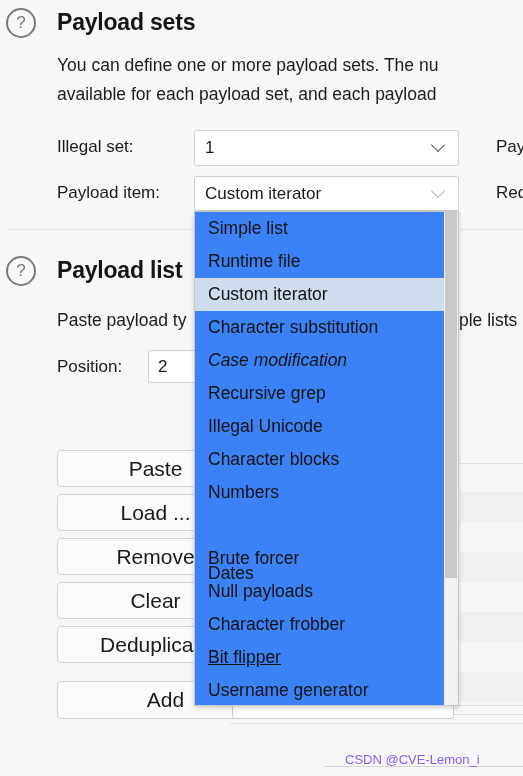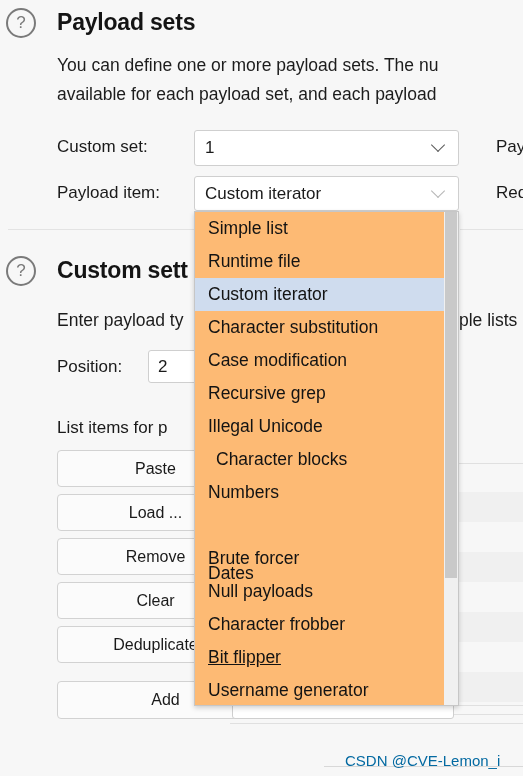--- a/index.html
+++ b/index.html
@@ -65,53 +65,53 @@
   }
   .textfield .ph{
     position:absolute;left:9px;top:50%;transform:translateY(-50%);
     font-size:16px;color:#b9b9b9;white-space:nowrap;
   }
 
   
   .btn{
     position:absolute;background:#fbfbfb;border:1px solid #d2d2d2;
     border-radius:4px;box-sizing:border-box;
-    font-size:16px;color:#1a1a1a;text-align:center;white-space:nowrap;
+    font-size:21px;color:#1a1a1a;text-align:center;white-space:nowrap;
     display:flex;align-items:center;justify-content:center;
     font-family:"Liberation Sans",sans-serif;
   }
 
   
   .zebra-row{position:absolute;}
   .zebra-line{position:absolute;height:1px;background:#e0e0e0;}
 
   
   .popup{
-    position:absolute;background:#fdba74;
+    position:absolute;background:#3b82f6;
     border:1px solid #c6c6c6;box-sizing:border-box;
     box-shadow:0 2px 5px rgba(0,0,0,.18);
     overflow:hidden;
   }
   .popup-item{
     position:absolute;left:0;right:0;height:33px;
     display:flex;align-items:center;
     padding-left:13px;box-sizing:border-box;
     font-size:17.5px;color:#131313;white-space:nowrap;
   }
   .popup-item.sel{background:#cfdcee;}
   .popup-scroll-track{
     position:absolute;top:0;right:0;width:14px;bottom:0;background:#f0f0f0;
   }
   .popup-scroll-thumb{
     position:absolute;right:1px;width:12px;background:#c9c9c9;border-radius:0;
   }
 
   
   .watermark{
-    position:absolute;font-size:15px;color:#0369a1;white-space:nowrap;
+    position:absolute;font-size:13px;color:#8b5cf6;white-space:nowrap;
     font-family:"Liberation Sans",sans-serif;
   }
   .wm-rule{position:absolute;height:1px;background:#d8d8d8;}
 </style>
 </head>
 <body>
 
 <div id="root">
 
   <div>
@@ -125,21 +125,21 @@
     <div class="zebra-line" style="left:230px;top:723px;width:293px;"></div>
   </div>
 
   <div class="help-icon" style="left:6px;top:8px;">?</div>
 
   <div class="sec-title" style="left:57px;top:9px;">Payload sets</div>
 
   <div class="sec-desc" style="left:57px;top:55px;">You can define one or more payload sets. The nu</div>
   <div class="sec-desc" style="left:57px;top:84px;">available for each payload set, and each payload</div>
 
-  <div class="field-label" style="left:57px;top:137px;">Custom set:</div>
+  <div class="field-label" style="left:57px;top:137px;">Illegal set:</div>
 
   <div class="combo" style="left:194px;top:130px;width:265px;height:36px;">
     <span class="val">1</span>
     <span class="chev"></span>
   </div>
 
   <div class="field-label" style="left:496px;top:137px;">Pay</div>
 
   <div class="field-label" style="left:57px;top:183px;">Payload item:</div>
 
@@ -148,33 +148,32 @@
     <span class="chev dim"></span>
   </div>
 
   <div class="field-label" style="left:496px;top:183px;">Req</div>
 
   <div class="divider" style="left:8px;top:229px;width:187px;"></div>
   <div class="divider" style="left:460px;top:229px;width:63px;"></div>
 
   <div class="help-icon" style="left:6px;top:256px;">?</div>
 
-  <div class="sec-title" style="left:57px;top:257px;">Custom sett</div>
-
-  <div class="sec-desc" style="left:57px;top:310px;">Enter payload ty</div>
+  <div class="sec-title" style="left:57px;top:257px;">Payload list</div>
+
+  <div class="sec-desc" style="left:57px;top:310px;">Paste payload ty</div>
 
   <div class="sec-desc" style="left:459px;top:310px;">ple lists</div>
 
   <div class="field-label" style="left:57px;top:357px;">Position:</div>
 
   <div class="textfield" style="left:148px;top:350px;width:64px;height:33px;">
     <span class="val">2</span>
   </div>
 
-  <div class="field-label" style="left:57px;top:418px;">List items for p</div>
 
   <div class="btn" style="left:57px;top:450px;width:197px;height:37px;">Paste</div>
   <div class="btn" style="left:57px;top:538px;width:197px;height:37px;">Remove</div>
   <div class="btn" style="left:57px;top:494px;width:197px;height:37px;">Load ...</div>
   <div class="btn" style="left:57px;top:582px;width:197px;height:37px;">Clear</div>
   <div class="btn" style="left:57px;top:626px;width:197px;height:37px;">Deduplicate</div>
 
   <div class="btn" style="left:57px;top:681px;width:217px;height:38px;">Add</div>
 
   <div class="textfield" style="left:232px;top:681px;width:222px;height:38px;">
@@ -183,24 +182,24 @@
 
   <div class="popup" style="left:194px;top:211px;width:265px;height:495px;">
     <div class="popup-scroll-track">
       <div class="popup-scroll-thumb" style="top:0;height:366px;"></div>
     </div>
     <div id="popup-items">
         <div class="popup-item" style="top: 0px; right: 14px;">Simple list</div>
         <div class="popup-item" style="top: 33px; right: 14px;">Runtime file</div>
         <div class="popup-item sel" style="top: 66px; right: 14px;">Custom iterator</div>
         <div class="popup-item" style="top: 99px; right: 14px;">Character substitution</div>
-        <div class="popup-item" style="top: 132px; right: 14px;">Case modification</div>
+        <div class="popup-item" style="top: 132px; right: 14px; font-style: italic;">Case modification</div>
         <div class="popup-item" style="top: 165px; right: 14px;">Recursive grep</div>
         <div class="popup-item" style="top: 198px; right: 14px;">Illegal Unicode</div>
-        <div class="popup-item" style="top: 231px; right: 14px; margin-left: 8px;">Character blocks</div>
+        <div class="popup-item" style="top: 231px; right: 14px;">Character blocks</div>
         <div class="popup-item" style="top: 264px; right: 14px;">Numbers</div>
         <div class="popup-item" style="top: 297px; right: 14px; margin-top: 48px;">Dates</div>
         <div class="popup-item" style="top: 330px; right: 14px;">Brute forcer</div>
         <div class="popup-item" style="top: 363px; right: 14px;">Null payloads</div>
         <div class="popup-item" style="top: 396px; right: 14px;">Character frobber</div>
         <div class="popup-item" style="top: 429px; right: 14px; text-decoration: underline;">Bit flipper</div>
         <div class="popup-item" style="top: 462px; right: 14px;">Username generator</div>
       </div>
   </div>
 

